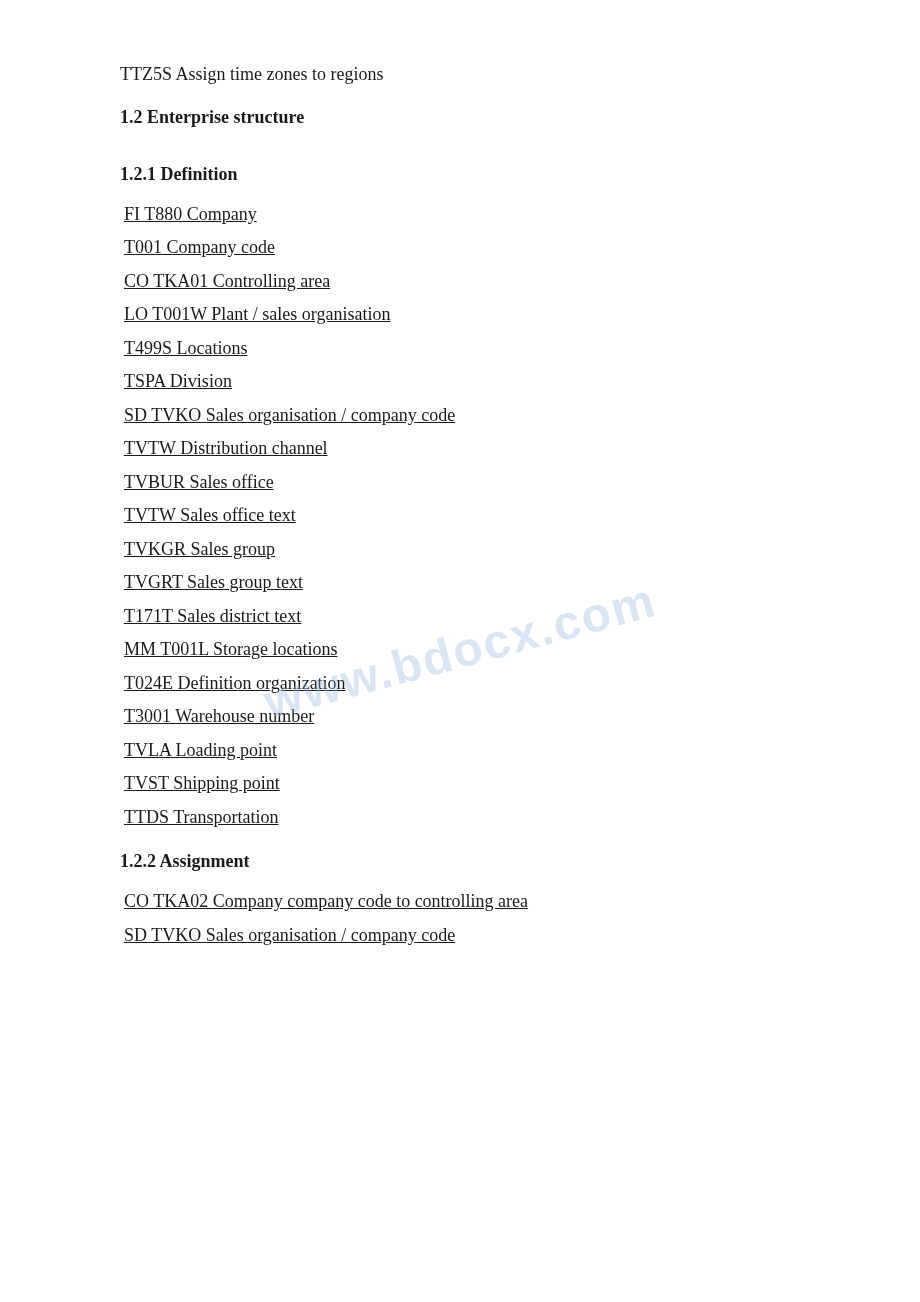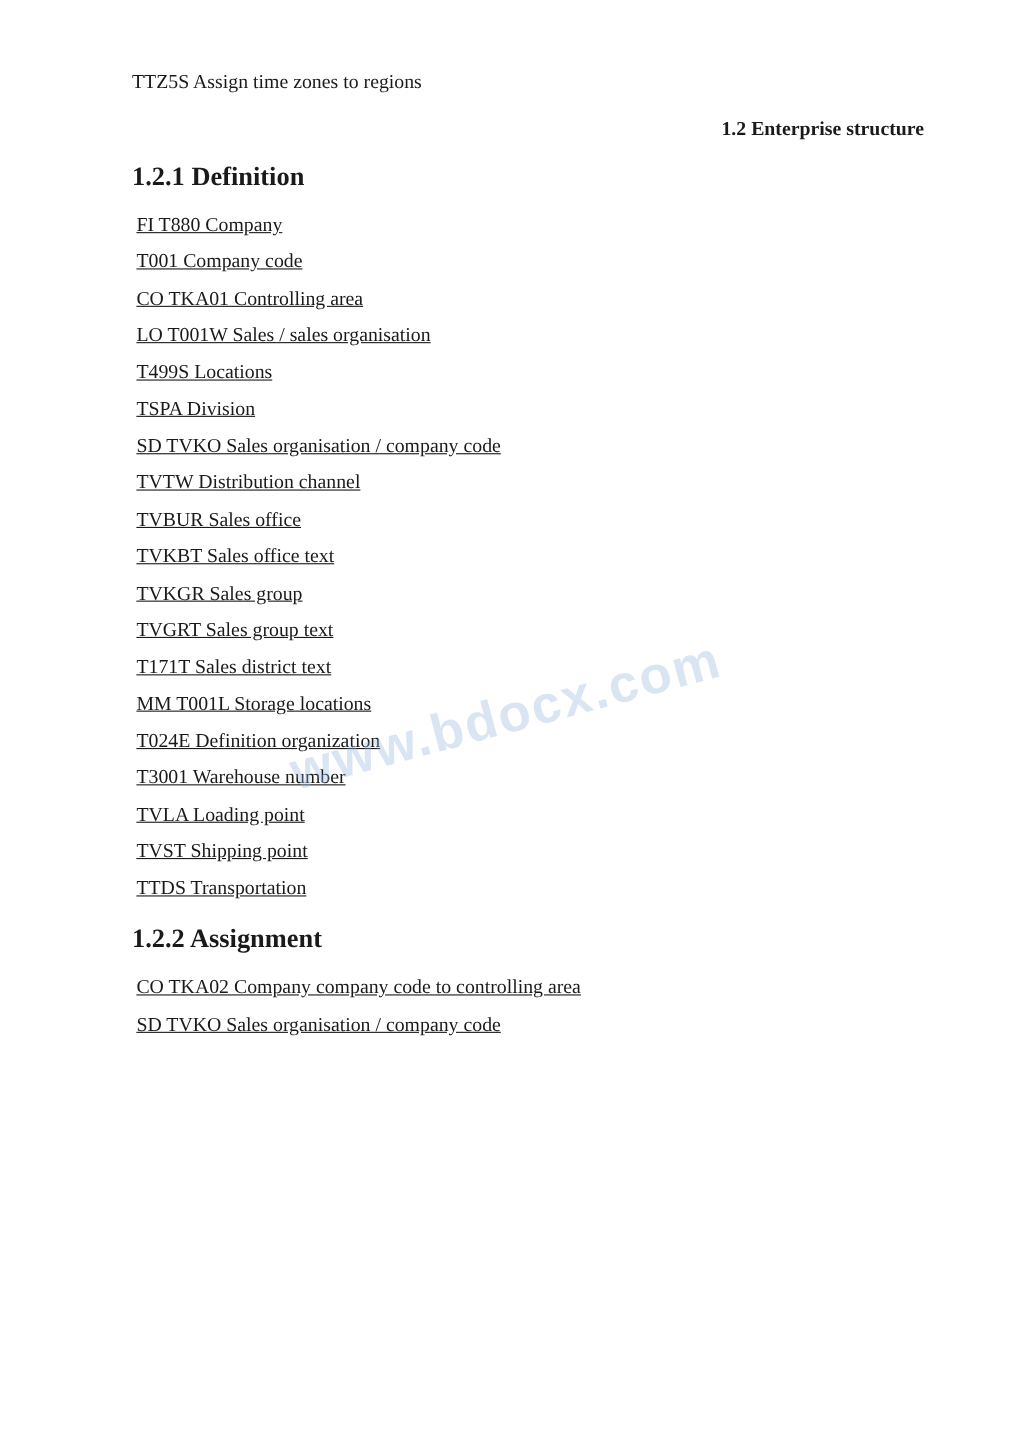--- a/index.html
+++ b/index.html
@@ -38,30 +38,30 @@
       position: relative;
       z-index: 1;
     }
 
     .top-line {
       margin-bottom: 18px;
       line-height: 1.6;
     }
 
     .section-title {
-      text-align: right;
+      text-align: left;
       font-weight: bold;
       font-size: 18px;
-      margin-bottom: 20px;
+      margin-bottom: 36px;
       margin-top: 4px;
     }
 
     .subsection-title {
       font-weight: bold;
-      font-size: 24px;
+      font-size: 18px;
       margin-bottom: 14px;
       margin-top: 8px;
     }
 
     .item-line {
       line-height: 1.75;
       margin-bottom: 2px;
       padding-left: 4px;
       text-decoration: underline;
     }
@@ -79,27 +79,27 @@
   <div class="top-line">TTZ5S   Assign time zones to regions</div>
 
   <div class="section-title">1.2 Enterprise structure</div>
 
   <div id="subsections-container">
       <div class="subsection">
         <div class="subsection-title">1.2.1 Definition</div>
         <div class="item-line"> FI T880   Company</div>
         <div class="item-line">T001   Company code</div>
         <div class="item-line">CO TKA01   Controlling area</div>
-        <div class="item-line">LO T001W   Sales / sales organisation</div>
+        <div class="item-line">LO T001W   Plant / sales organisation</div>
         <div class="item-line">T499S   Locations</div>
         <div class="item-line">TSPA   Division</div>
         <div class="item-line">SD TVKO   Sales organisation / company code</div>
         <div class="item-line"> TVTW   Distribution channel</div>
         <div class="item-line"> TVBUR   Sales office</div>
-        <div class="item-line"> TVKBT   Sales office text</div>
+        <div class="item-line"> TVTW   Sales office text</div>
         <div class="item-line"> TVKGR   Sales group</div>
         <div class="item-line">TVGRT   Sales group text</div>
         <div class="item-line">T171T   Sales district text</div>
         <div class="item-line">MM T001L   Storage locations</div>
         <div class="item-line"> T024E   Definition organization</div>
         <div class="item-line"> T3001   Warehouse number</div>
         <div class="item-line"> TVLA   Loading point</div>
         <div class="item-line"> TVST   Shipping point</div>
         <div class="item-line"> TTDS   Transportation</div>
         <div class="spacer"></div>

